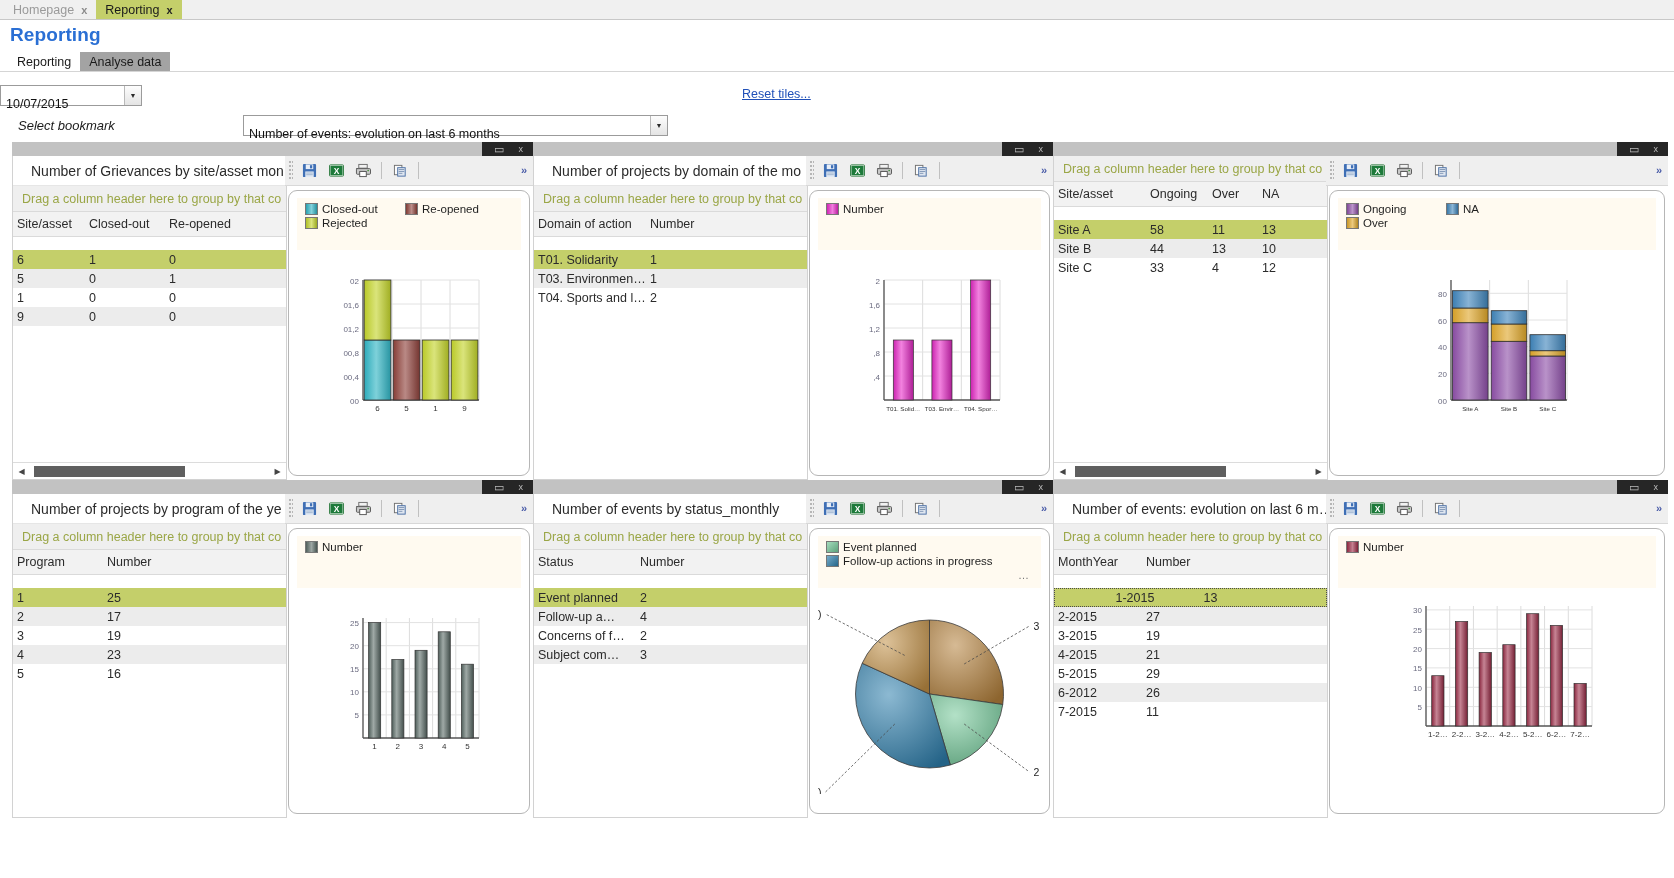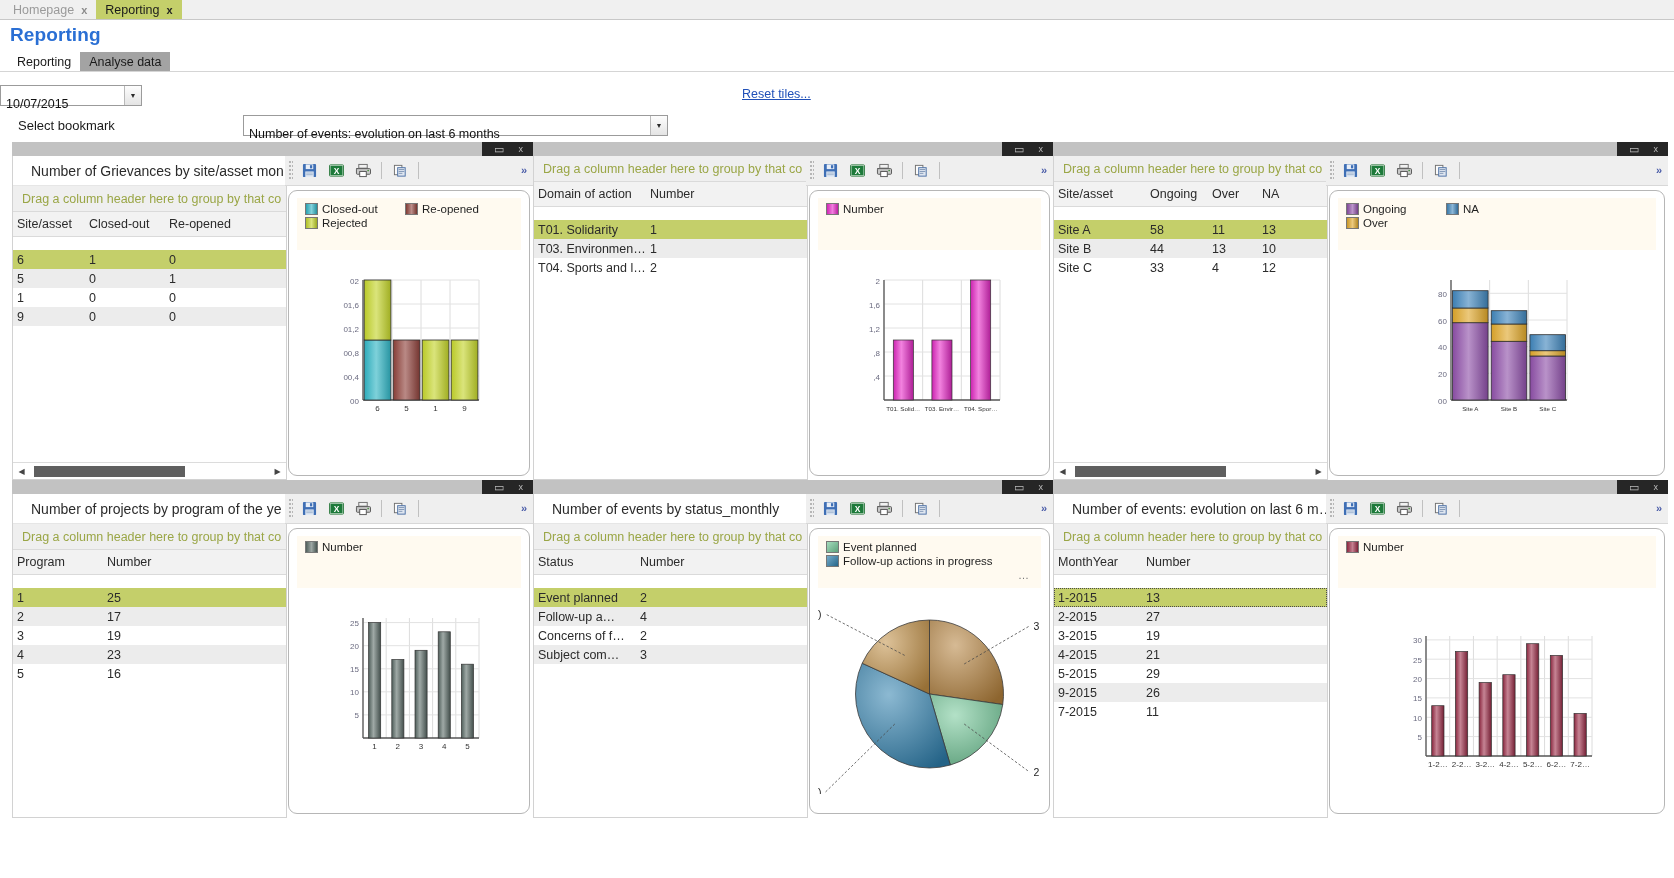--- a/index.html
+++ b/index.html
@@ -63,21 +63,21 @@
 
   
   .form-area { padding: 8px 0 6px 0; position: relative; height: 60px; }
   .form-row { display: flex; align-items: center; height: 30px; }
   .form-label {
     width: 525px;
     padding-left: 18px;
     font-size: 13px;
     color: #1a1a1a;
   }
-  .form-label.narrow { width: 243px; }
+  .form-label.narrow { width: 243px; font-style: italic; }
   .combo {
     height: 21px;
     border: 1px solid #9b9b9b;
     background: #ffffff;
     display: flex;
     align-items: center;
     font-size: 12.5px;
     color: #111;
     cursor: pointer;
   }
@@ -185,21 +185,21 @@
   .gp-spacer { height: 13px; background: #fff; }
   .gp-rows { flex: 1; }
   .gp-row {
     height: 19px;
     display: flex; align-items: center;
     font-size: 12.5px;
     color: #2b2b2b;
     cursor: pointer;
   }
   .gp-row.sel { background: #c4cf6a; }
-  .gp-row.sel.focus { outline: 1px dotted #4b4b4b; outline-offset: -1px; }
+  .gp-row.sel.focus { outline: 1px dotted #4b4b4b; outline-offset: -1px; justify-content: center; }
   .gp-row.alt { background: #ececec; }
   .gp-scroll {
     height: 17px;
     border-top: 1px solid #dcdcdc;
     background: #ffffff;
     display: flex; align-items: center;
     padding: 0 2px;
   }
   .gp-scroll .arr {
     width: 13px; text-align: center;
@@ -494,20 +494,21 @@
     </div>
     <div class="tile">
       <div class="tile-titlebar">
       <div class="winbtns">
         <span class="wb max">▭</span>
         <span class="wb">x</span>
       </div>
     </div>
       <div class="tile-body">
         <div class="grid-panel">
+    <div class="gp-title">Number of projects by domain of the mo</div>
     <div class="gp-group">Drag a column header here to group by that co</div>
     <div class="gp-head">
             <div class="c" style="width:112px">Domain of action</div>
             <div class="c" style="width:70px">Number</div>
           </div>
           <div class="gp-spacer"></div>
     <div class="gp-rows">
             <div class="gp-row sel">
               <div class="c" style="width:112px">T01. Solidarity</div>
               <div class="c" style="width:70px">1</div>
@@ -1112,21 +1113,21 @@
             </div>
             <div class="gp-row alt">
               <div class="c" style="width:88px">4-2015</div>
               <div class="c" style="width:70px">21</div>
             </div>
             <div class="gp-row">
               <div class="c" style="width:88px">5-2015</div>
               <div class="c" style="width:70px">29</div>
             </div>
             <div class="gp-row alt">
-              <div class="c" style="width:88px">9-2015</div>
+              <div class="c" style="width:88px">6-2012</div>
               <div class="c" style="width:70px">26</div>
             </div>
             <div class="gp-row">
               <div class="c" style="width:88px">7-2015</div>
               <div class="c" style="width:70px">11</div>
             </div>
           </div>
         </div>
         <div class="chart-panel" style="width:340px">
     <div class="cp-toolbar">
@@ -1171,21 +1172,21 @@
     </div>
     <div class="cp-inner">
             <div class="legendbox">
               <div class="legend-row">
         <span class="legend-item">
           <span class="lswatch" style="background:linear-gradient(90deg,#8c273f,#c48090,#7d2238)"></span>
           <span>Number</span>
         </span>
               </div>
             </div>
-            <div class="plot" style="padding-top:40px">
+            <div class="plot" style="padding-top:10px">
               <div style="display:flex;justify-content:center">
                 <svg width="210" height="148">
                   <line x1="34" y1="8" x2="34" y2="128" stroke="#dcdcdc" stroke-width="1"></line>
                   <line x1="57.714285714285715" y1="8" x2="57.714285714285715" y2="128" stroke="#dcdcdc" stroke-width="1"></line>
                   <line x1="81.42857142857143" y1="8" x2="81.42857142857143" y2="128" stroke="#dcdcdc" stroke-width="1"></line>
                   <line x1="105.14285714285714" y1="8" x2="105.14285714285714" y2="128" stroke="#dcdcdc" stroke-width="1"></line>
                   <line x1="128.85714285714286" y1="8" x2="128.85714285714286" y2="128" stroke="#dcdcdc" stroke-width="1"></line>
                   <line x1="152.57142857142856" y1="8" x2="152.57142857142856" y2="128" stroke="#dcdcdc" stroke-width="1"></line>
                   <line x1="176.28571428571428" y1="8" x2="176.28571428571428" y2="128" stroke="#dcdcdc" stroke-width="1"></line>
                   <line x1="200" y1="8" x2="200" y2="128" stroke="#dcdcdc" stroke-width="1"></line>

